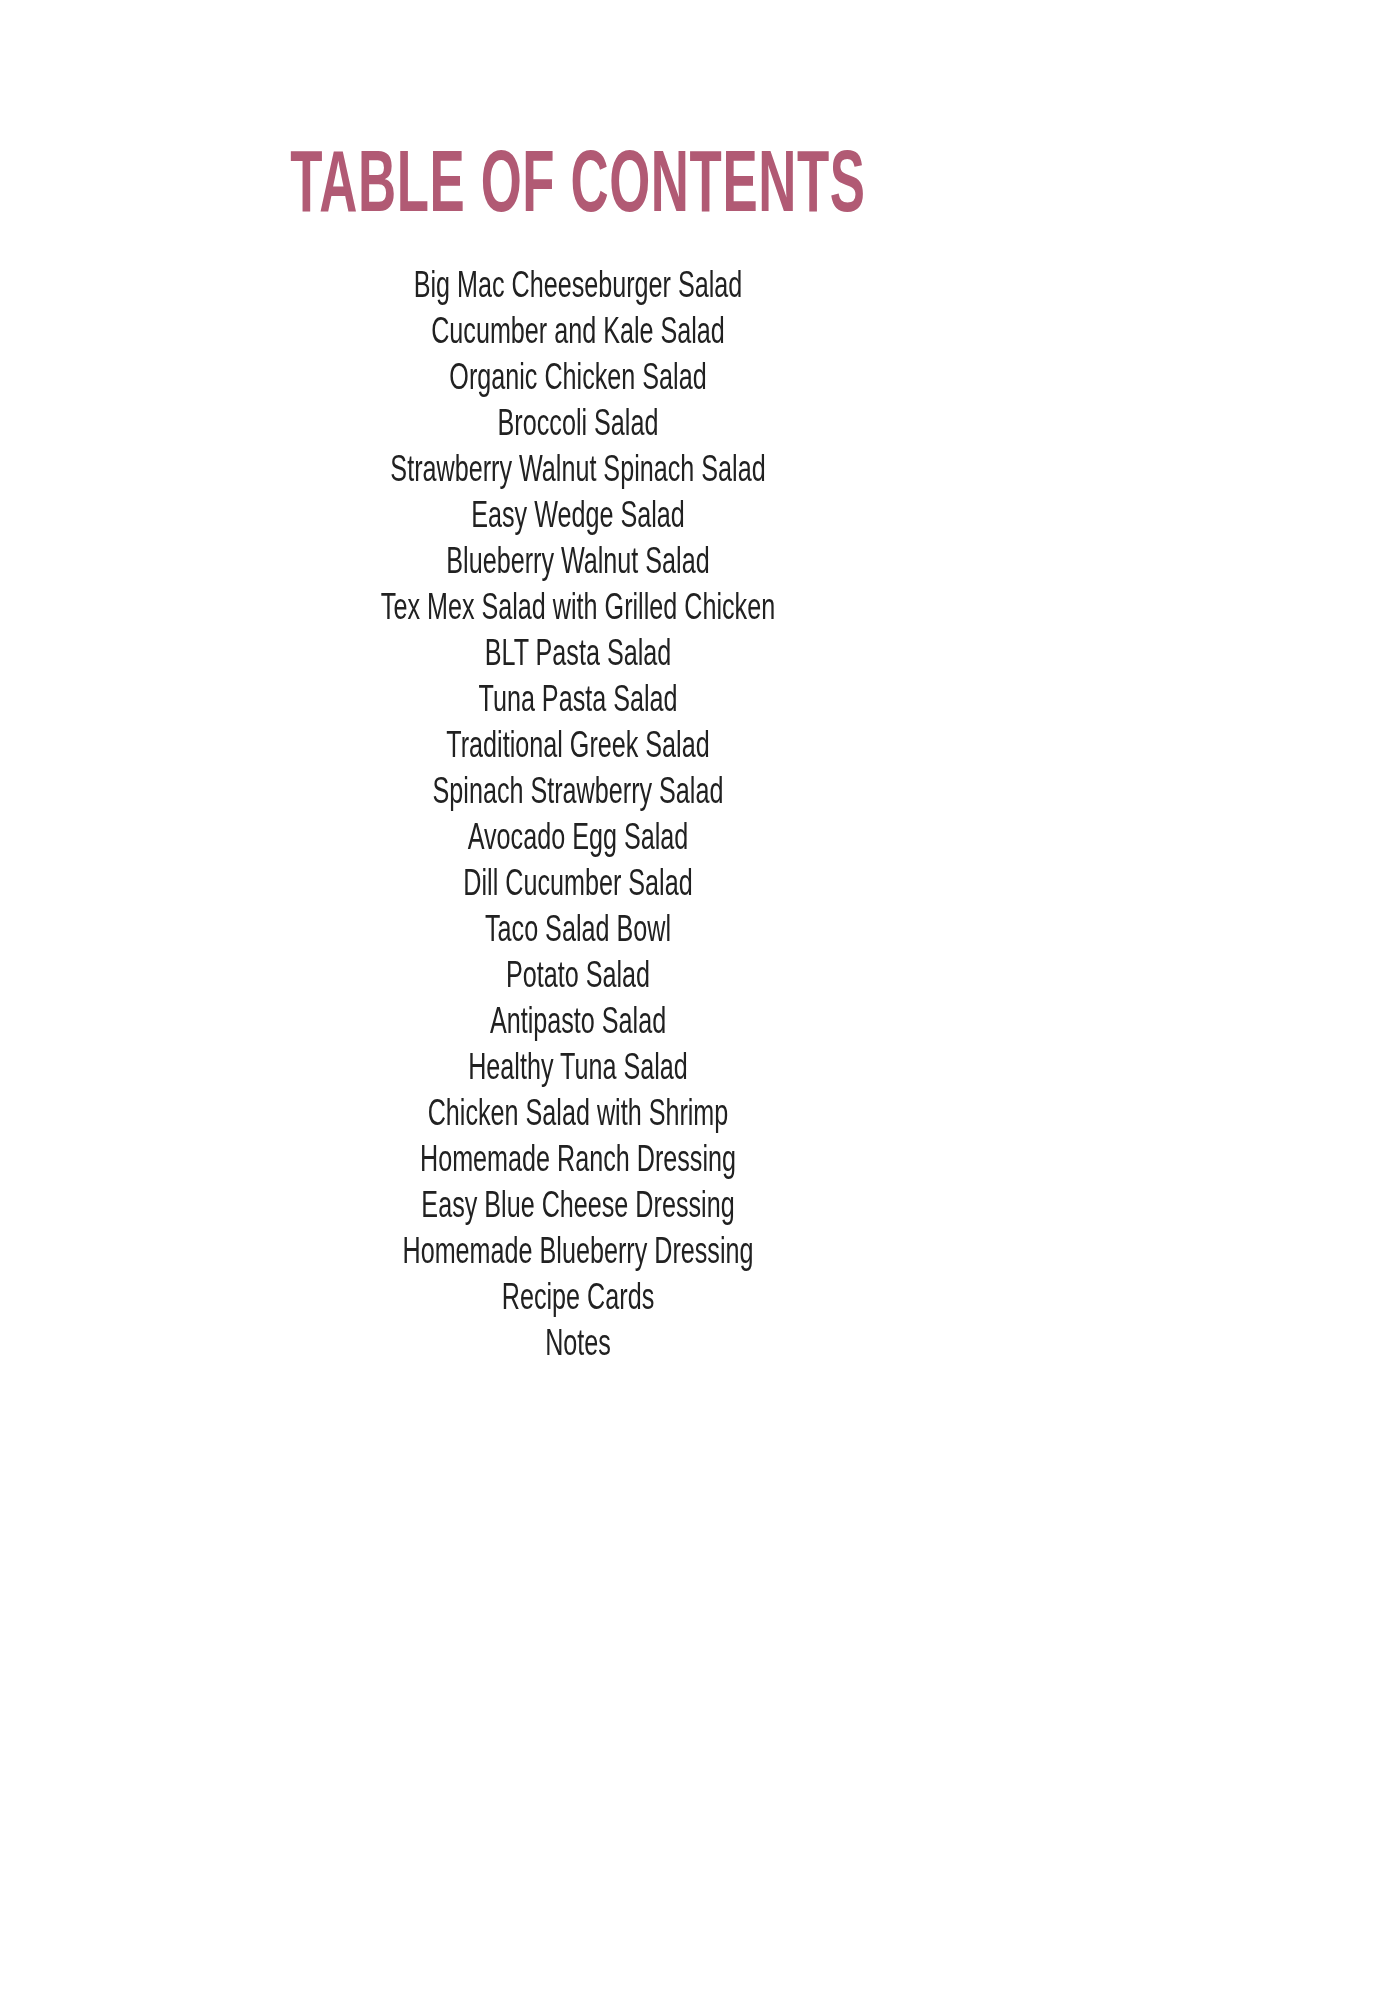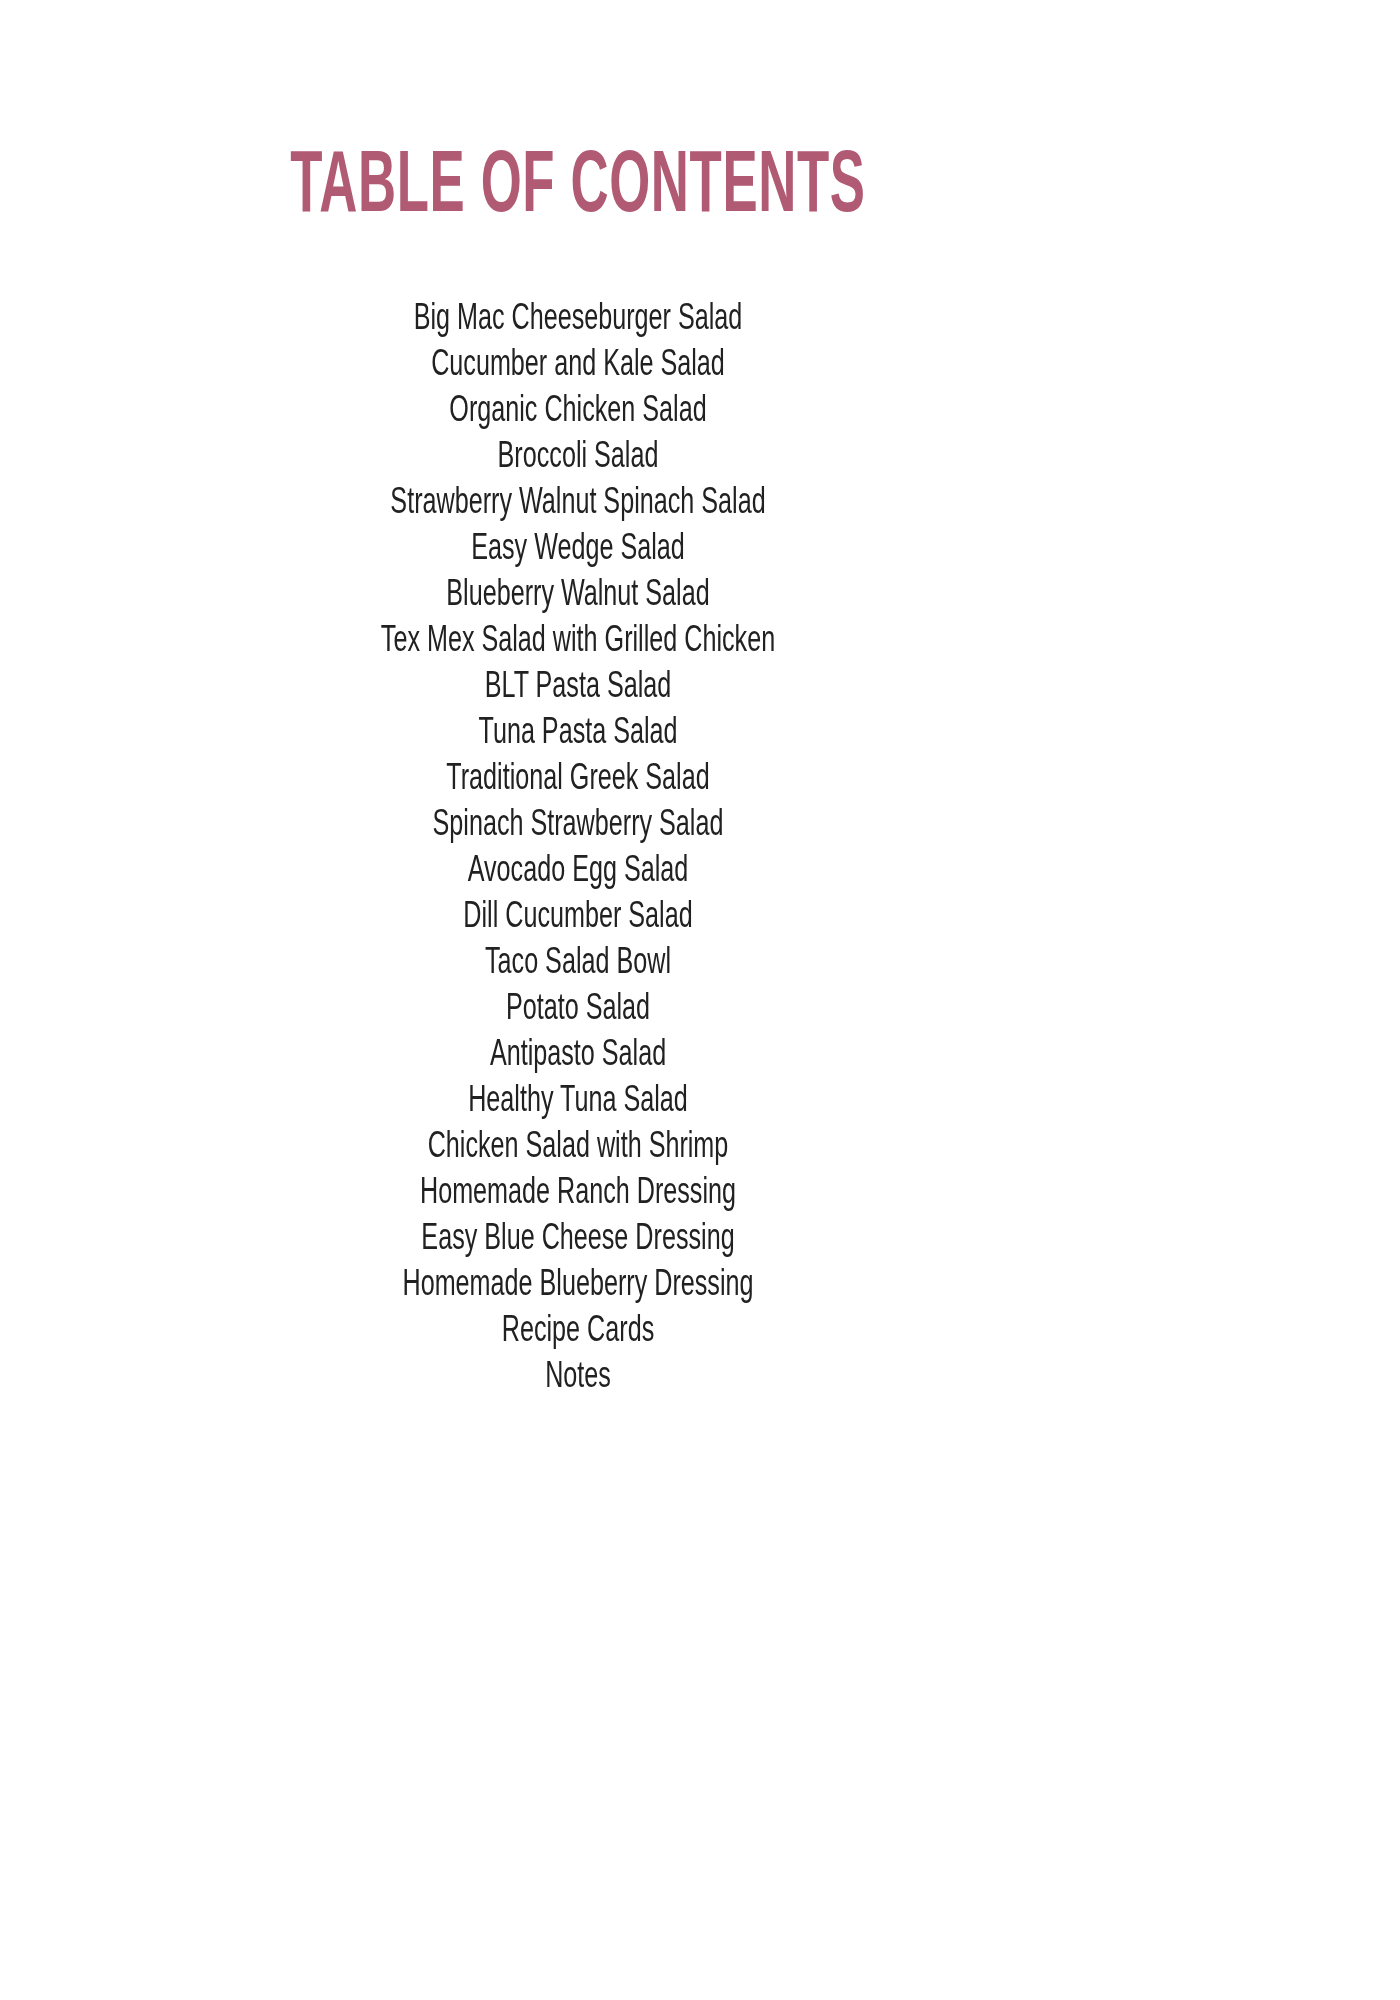--- a/index.html
+++ b/index.html
@@ -35,21 +35,20 @@
     white-space: nowrap;
     transform: scaleX(0.60);
     transform-origin: 50% 50%;
   }
   .toc-list {
     position: absolute;
     top: 262px;
     left: 0;
     width: 100%;
     list-style: none;
-    margin-top: 32px;
   }
   .toc-item {
     width: 100%;
     text-align: center;
     color: var(--text);
     font-weight: 400;
     font-size: 37px;
     line-height: 46px;
     white-space: nowrap;
     transform: scaleX(0.68);

